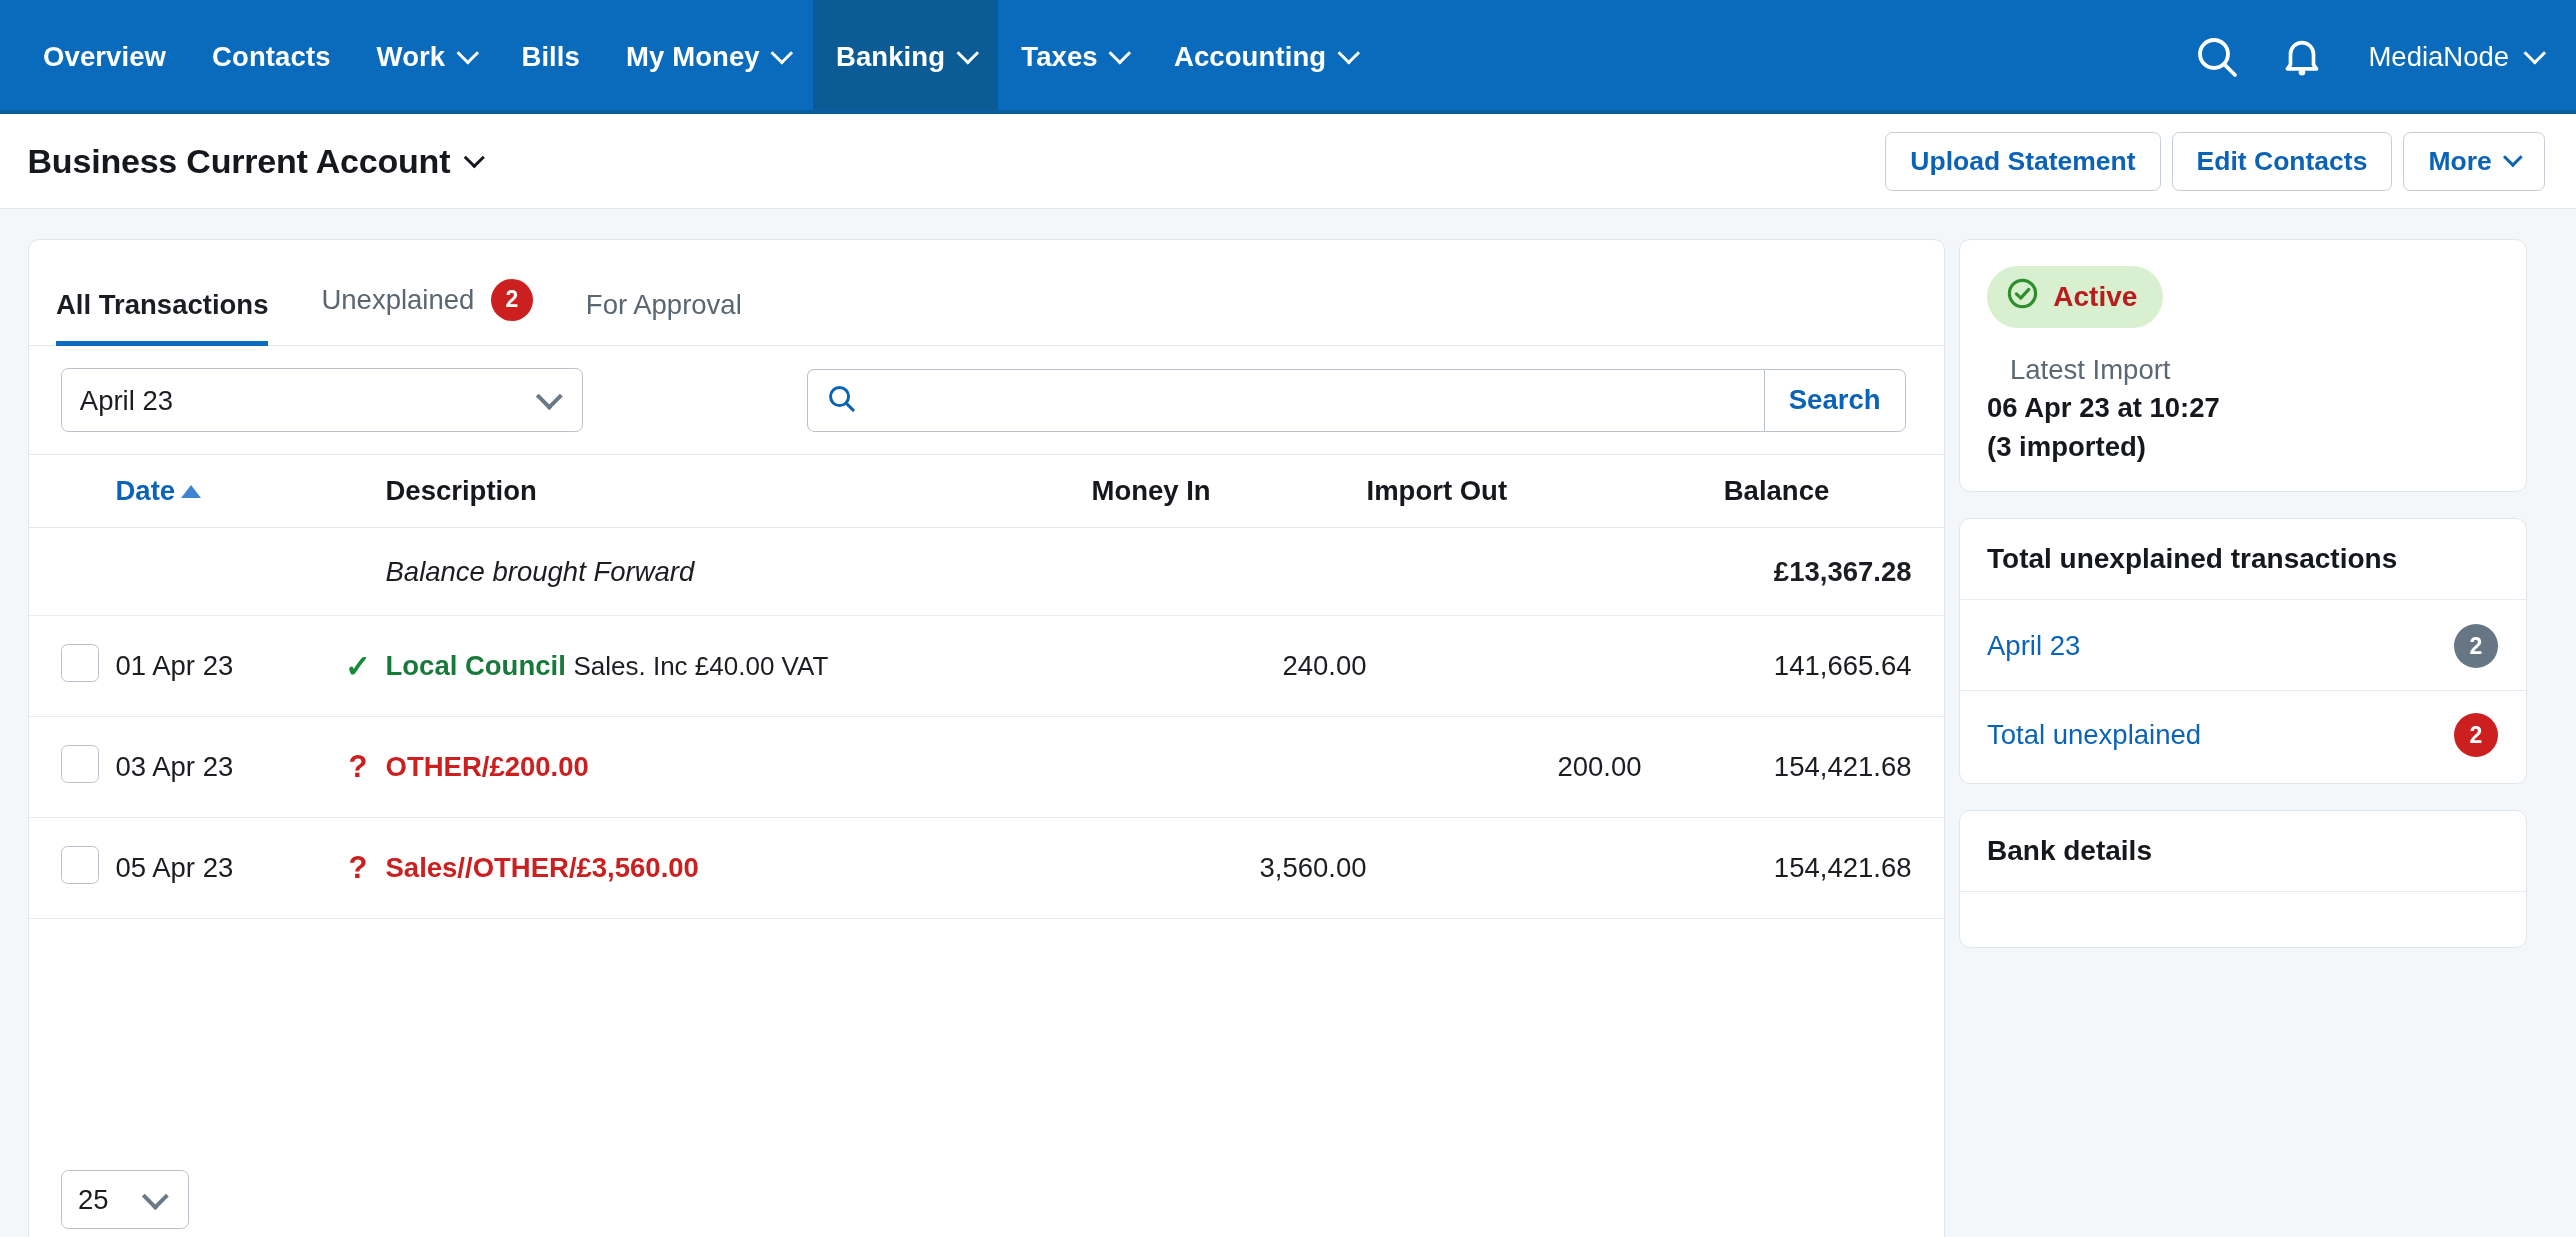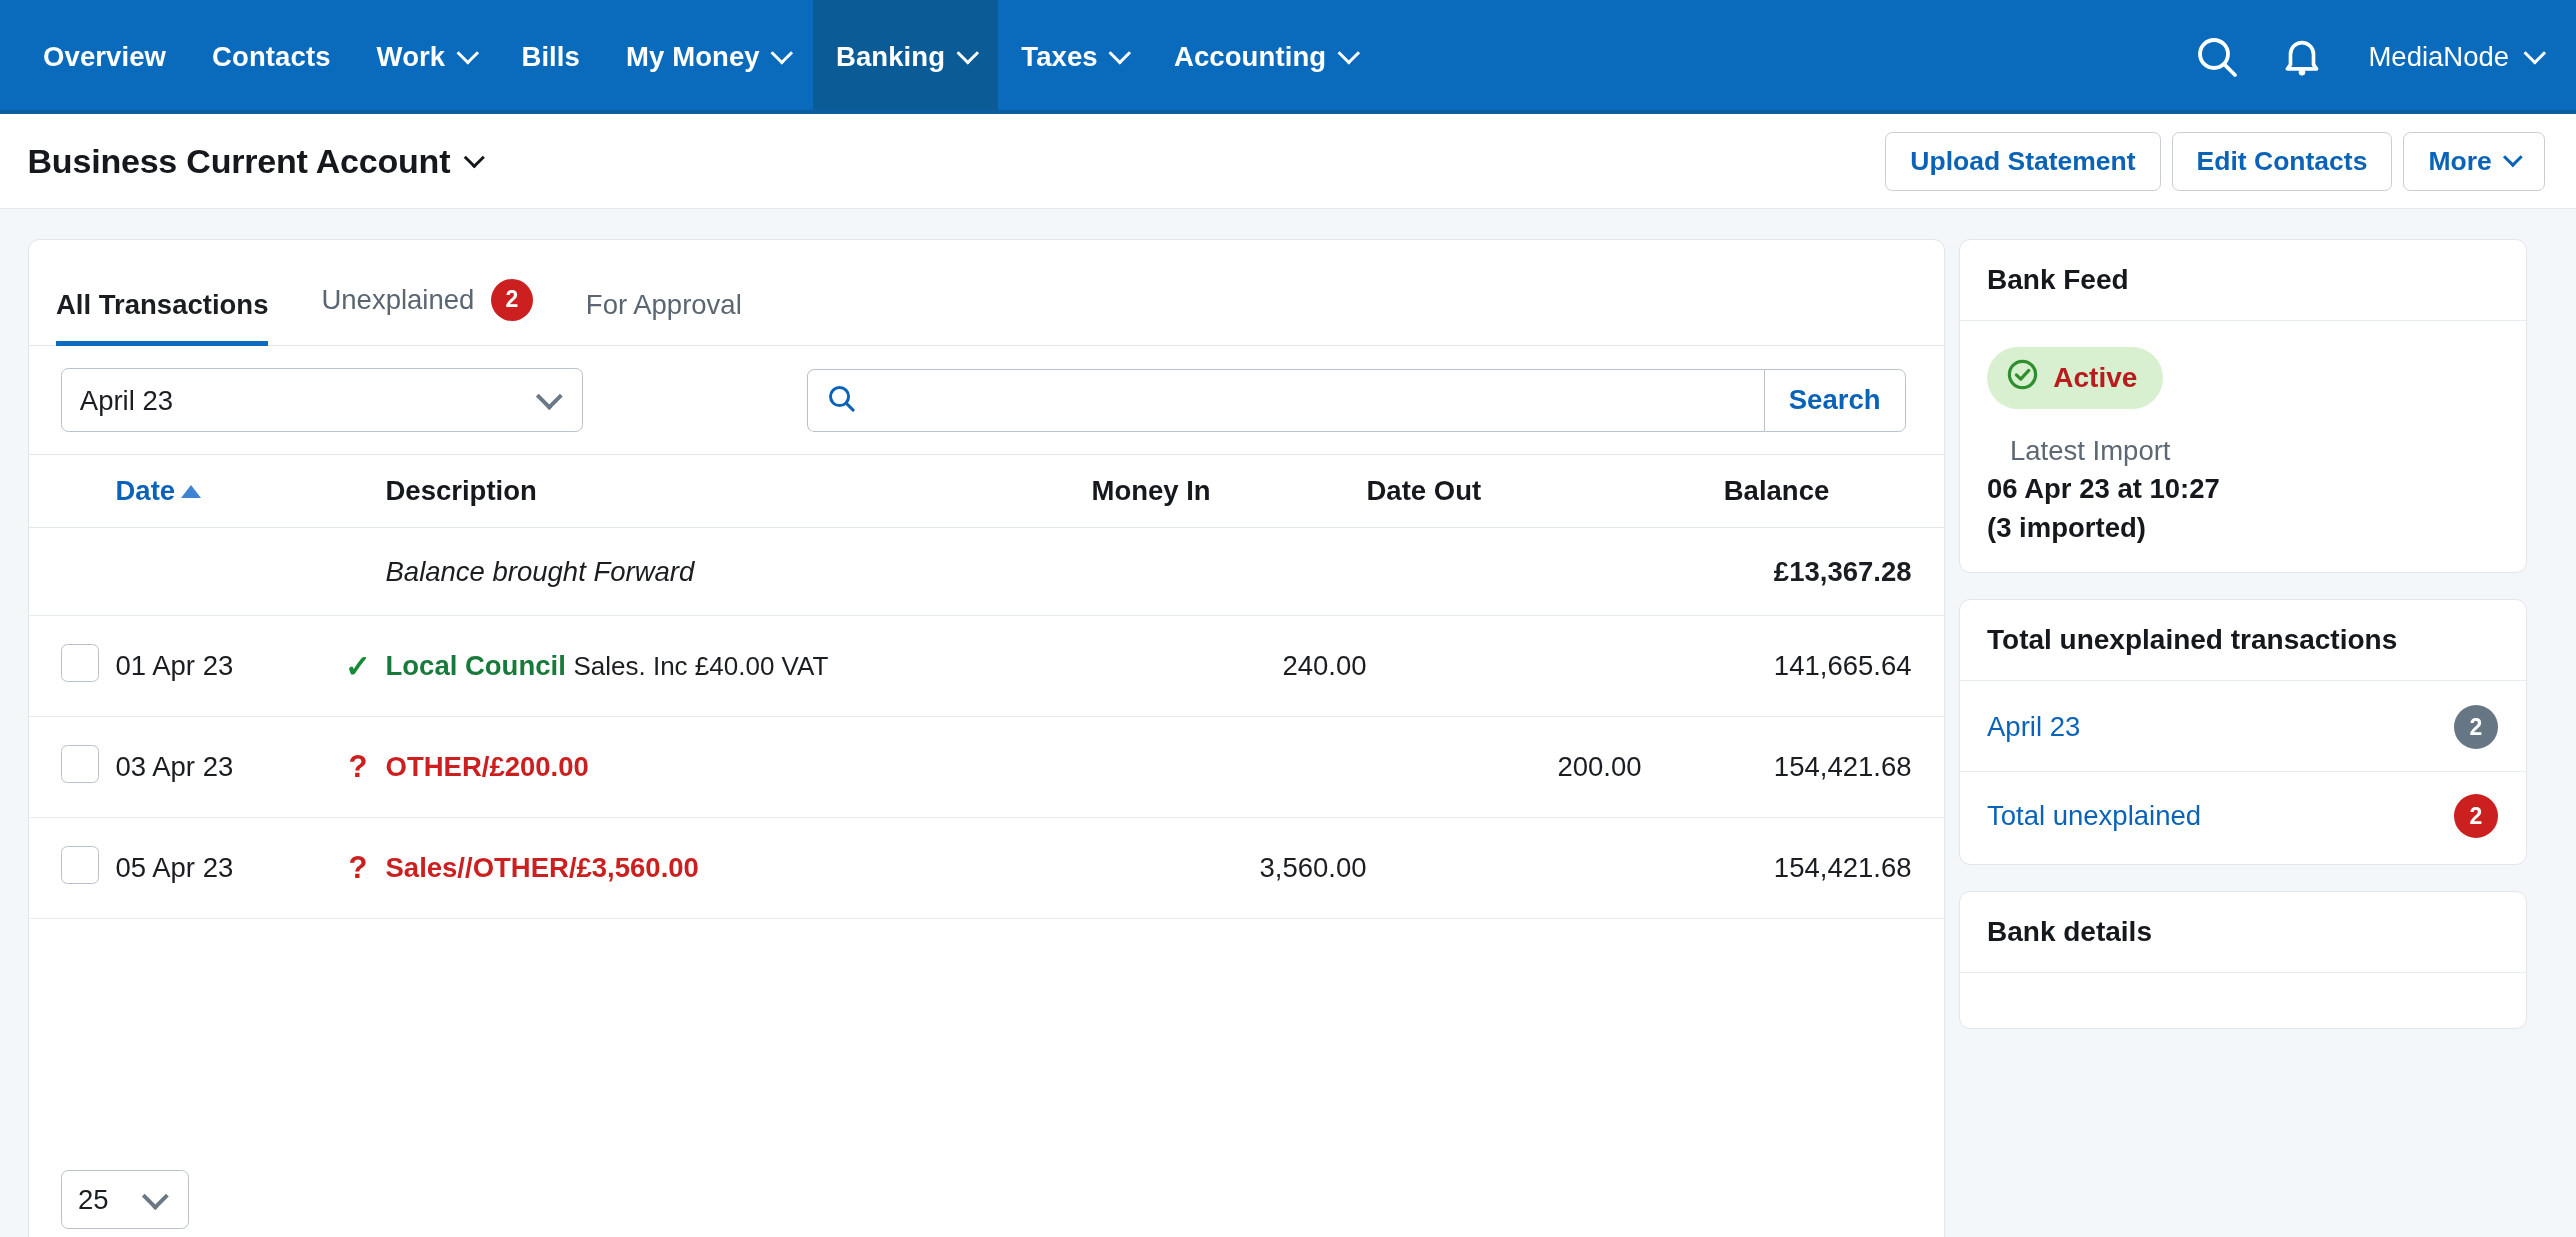--- a/index.html
+++ b/index.html
@@ -545,21 +545,21 @@
             </span>
           </th>
           <th class="col-flag"></th>
           <th class="col-desc">
             <span>Description</span>
           </th>
           <th class="col-in">
             <span>Money In</span>
           </th>
           <th class="col-out">
-            <span>Date Out</span>
+            <span>Import Out</span>
           </th>
           <th class="col-bal">
             <span>Balance</span>
           </th>
         </tr>
       </thead>
       <tbody>
 
         <tr>
           <td class="col-check"></td>
@@ -630,21 +630,20 @@
         <select>
           <option>25</option>
         </select>
       </div>
     </div>
   </div>
 
   <div class="side-col">
 
     <div class="card">
-      <div class="card-head">Bank Feed</div>
       <div class="card-body">
         <div class="pill-active">
           <span>
             <svg width="35" height="35" viewBox="0 0 24 24" fill="none" stroke="#2f8f2f" stroke-width="2.2" stroke-linecap="round" stroke-linejoin="round">
               <circle cx="12" cy="12" r="9"></circle>
               <polyline points="7.8,12.3 10.8,15.2 16.3,9.2"></polyline>
             </svg>
           </span>
           <span>Active</span>
         </div>

